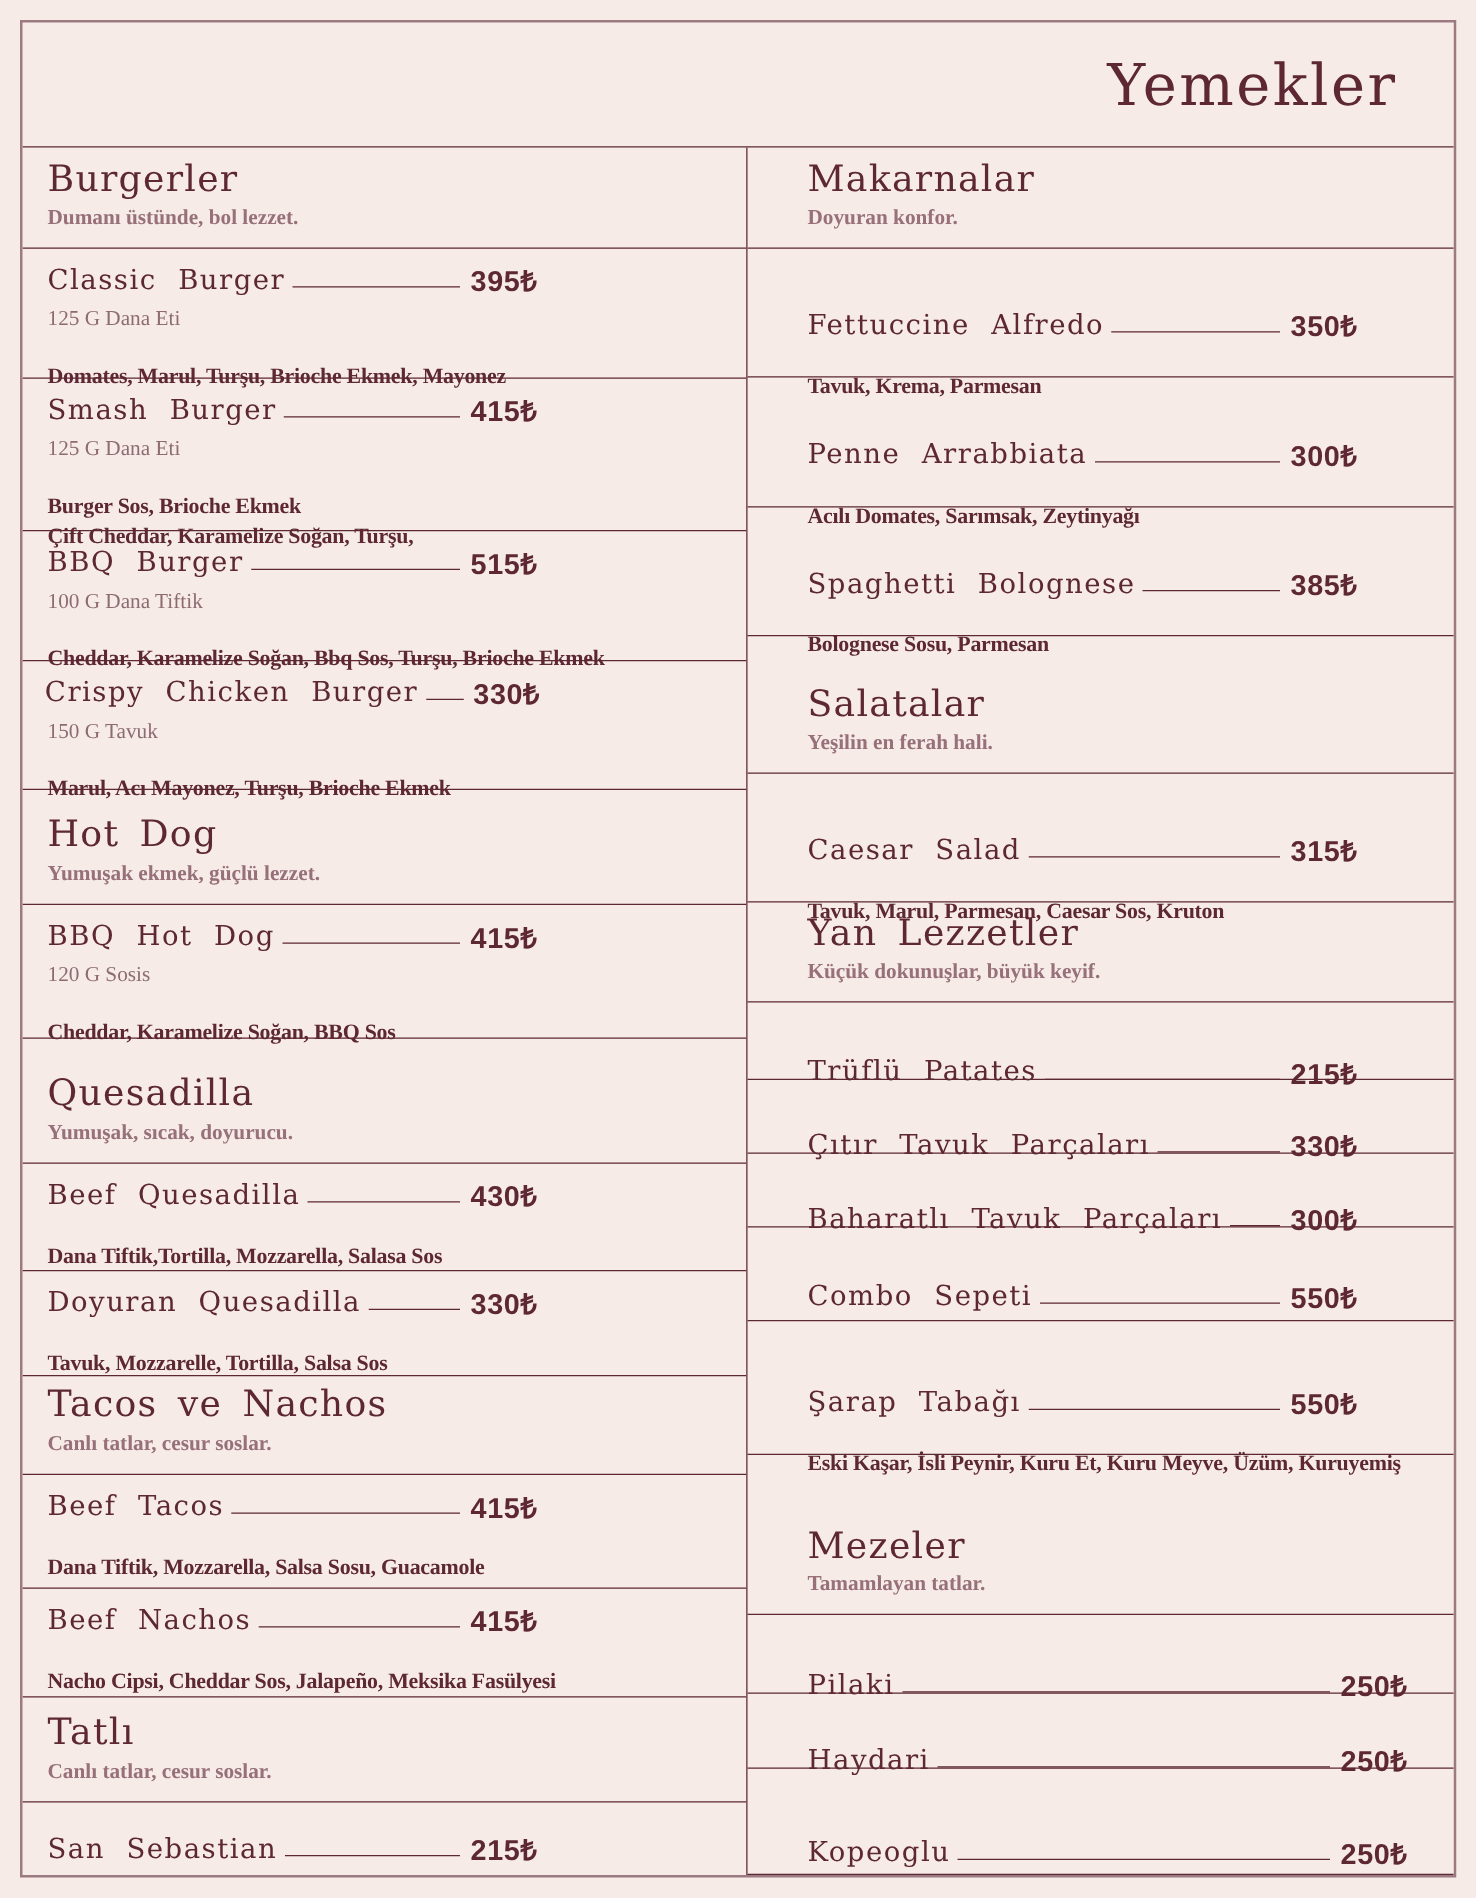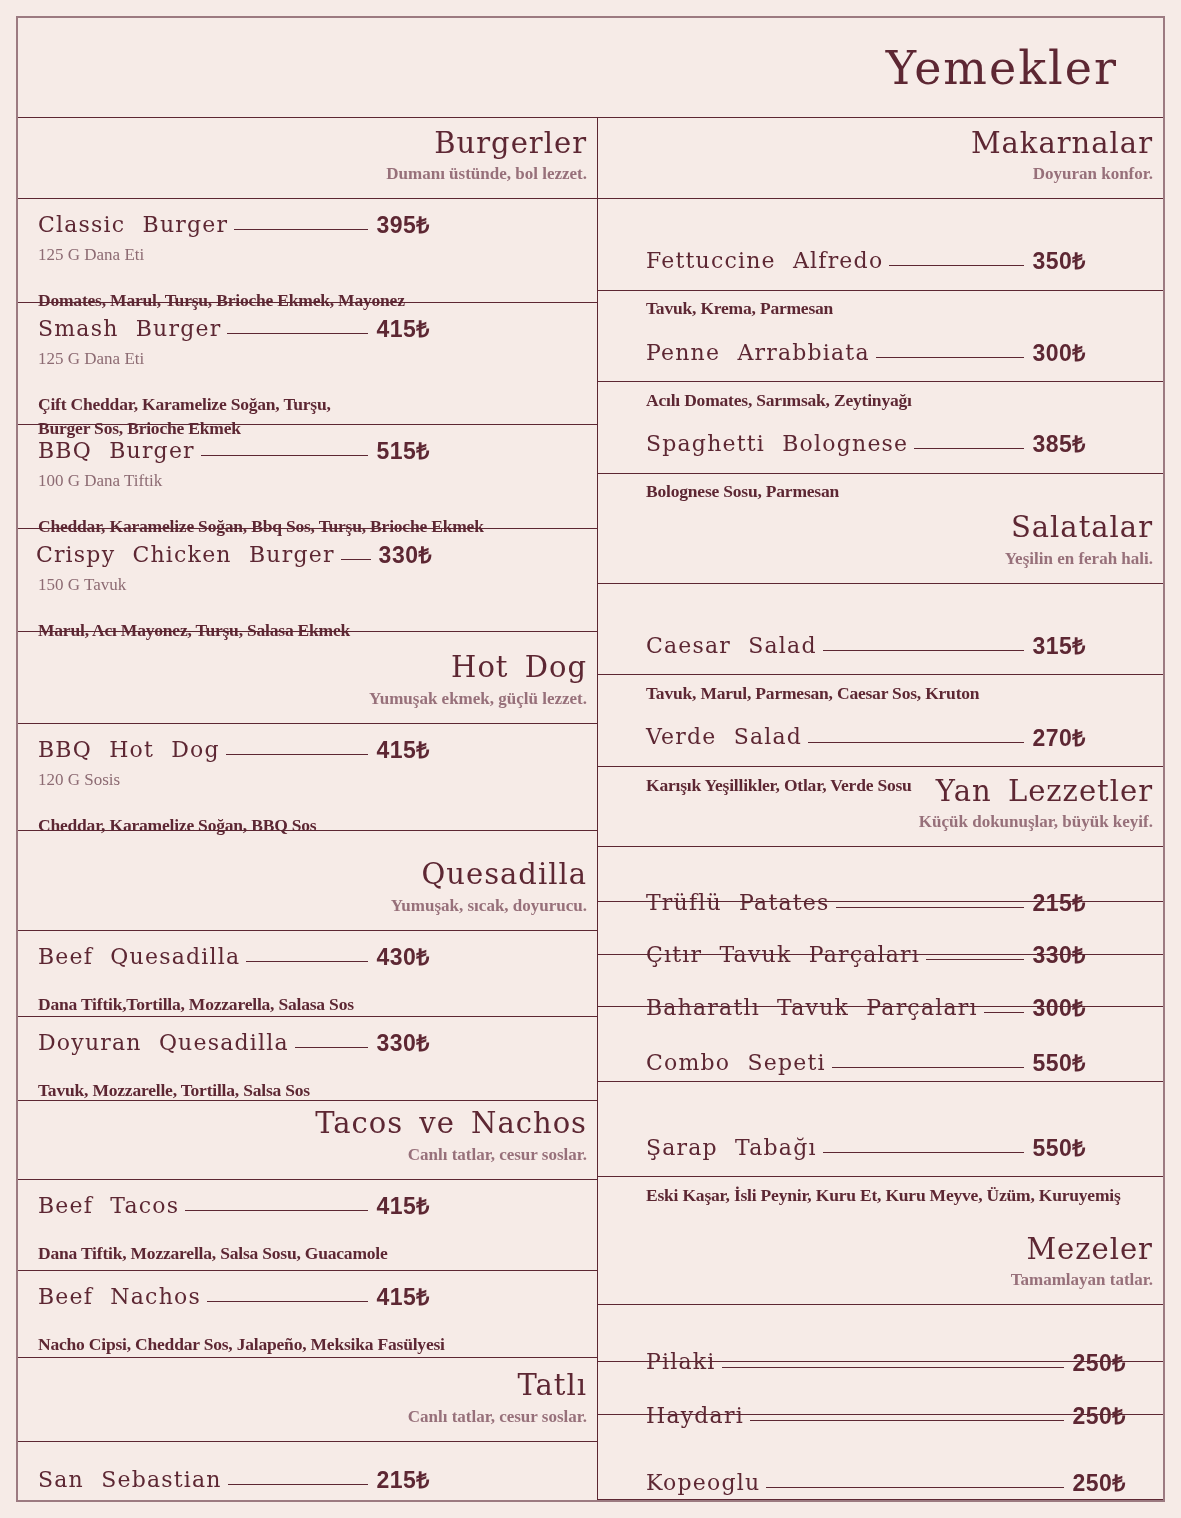--- a/index.html
+++ b/index.html
@@ -45,21 +45,20 @@
   .row{
     box-sizing:border-box;
     border-bottom:1.5px solid var(--maroon);
     padding:14px 10px 8px 20px;
   }
   .col-right .row{padding-left:48px;}
   .row:last-child.grow{flex:1;border-bottom:none;}
   .row.section{
     display:flex;flex-direction:column;justify-content:flex-end;
     padding-bottom:14px;
-    align-items:flex-end;
   }
   .section-title{
     font-family:"DejaVu Serif", serif;
     font-size:29px;
     letter-spacing:1px;
     word-spacing:6px;
     color:var(--maroon);
     line-height:1.05;
   }
   .section-sub{
@@ -143,42 +142,42 @@
         <div class="desc">Domates, Marul, Turşu, Brioche Ekmek, Mayonez</div>
       </div>
 
       <div class="row" style="min-height:100px">
         <div class="item-line">
           <span class="item-name">Smash Burger</span>
           <span class="leader"></span>
           <span class="item-price">415₺</span>
         </div>
         <div class="portion">125 G Dana Eti</div>
+        <div class="desc">Burger Sos, Brioche Ekmek</div>
         <div class="desc">Çift Cheddar, Karamelize Soğan, Turşu,</div>
-        <div class="desc">Burger Sos, Brioche Ekmek</div>
       </div>
 
       <div class="row" style="min-height:91px">
         <div class="item-line">
           <span class="item-name">BBQ Burger</span>
           <span class="leader"></span>
           <span class="item-price">515₺</span>
         </div>
         <div class="portion">100 G Dana Tiftik</div>
         <div class="desc">Cheddar, Karamelize Soğan, Bbq Sos, Turşu, Brioche Ekmek</div>
       </div>
 
       <div class="row" style="min-height:95px">
         <div class="item-line">
           <span class="item-name">Crispy Chicken Burger</span>
           <span class="leader"></span>
           <span class="item-price">330₺</span>
         </div>
         <div class="portion">150 G Tavuk</div>
-        <div class="desc">Marul, Acı Mayonez, Turşu, Salasa Ekmek</div>
+        <div class="desc">Marul, Acı Mayonez, Turşu, Brioche Ekmek</div>
       </div>
 
       <div class="row section" style="min-height:92px">
         <div class="section-title">Hot Dog</div>
         <div class="section-sub">Yumuşak ekmek, güçlü lezzet.</div>
       </div>
 
       <div class="row" style="min-height:107px">
         <div class="item-line">
           <span class="item-name">BBQ Hot Dog</span>
@@ -291,28 +290,20 @@
 
       <div class="row" style="min-height:75px">
         <div class="item-line">
           <span class="item-name">Caesar Salad</span>
           <span class="leader"></span>
           <span class="item-price">315₺</span>
         </div>
         <div class="desc">Tavuk, Marul, Parmesan, Caesar Sos, Kruton</div>
       </div>
 
-      <div class="row" style="min-height:84px">
-        <div class="item-line">
-          <span class="item-name">Verde Salad</span>
-          <span class="leader"></span>
-          <span class="item-price">270₺</span>
-        </div>
-        <div class="desc">Karışık Yeşillikler, Otlar, Verde Sosu</div>
-      </div>
 
       <div class="row section" style="min-height:80px">
         <div class="section-title">Yan Lezzetler</div>
         <div class="section-sub">Küçük dokunuşlar, büyük keyif.</div>
       </div>
 
       <div class="row" style="min-height:45px;padding-top:8px">
         <div class="item-line">
           <span class="item-name">Trüflü Patates</span>
           <span class="leader"></span>

